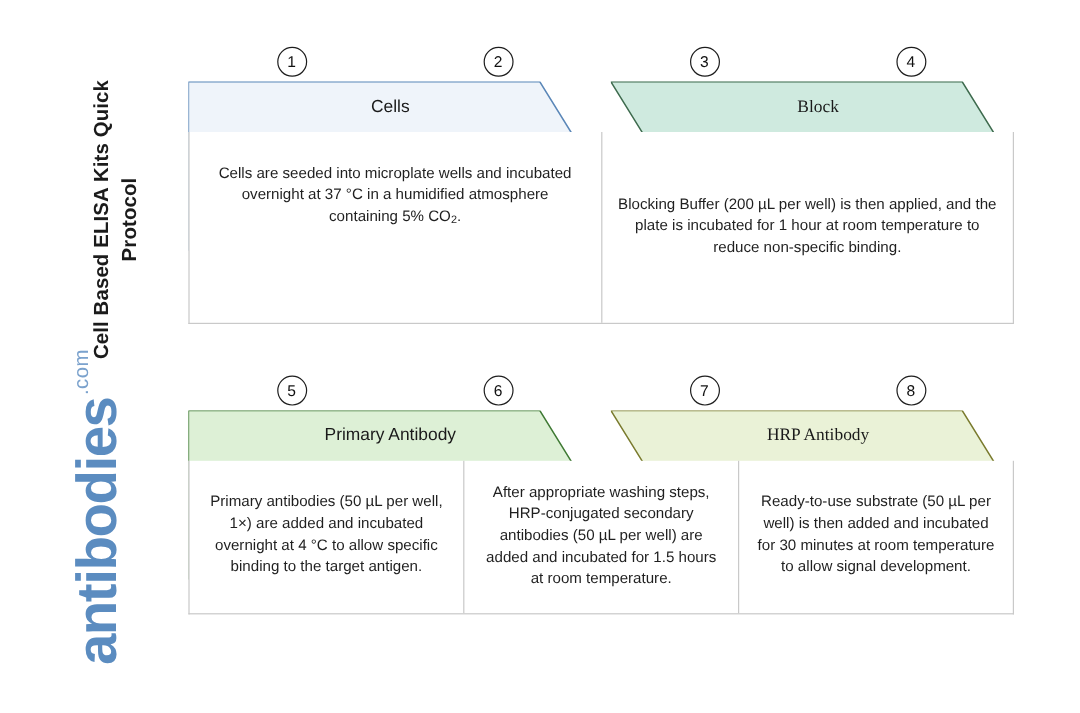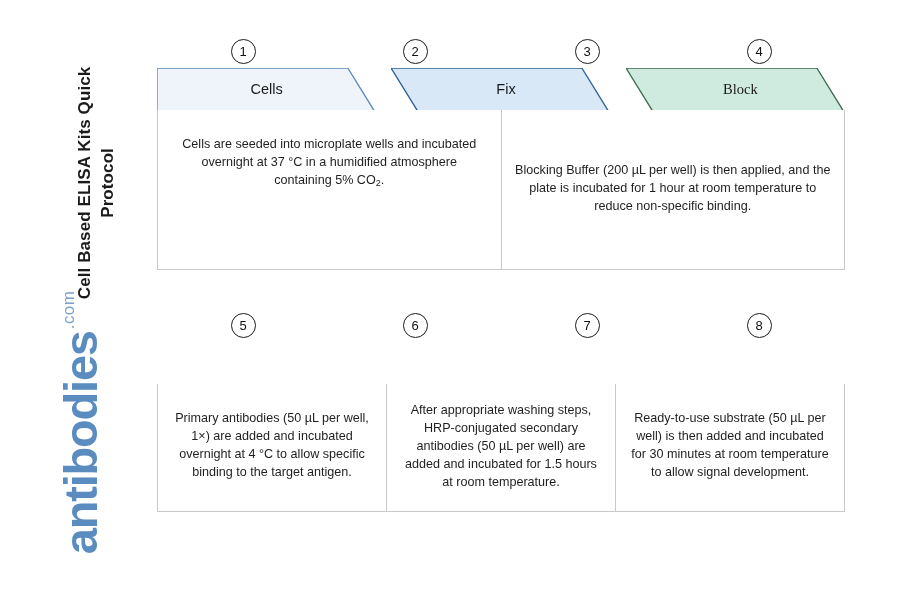--- a/index.html
+++ b/index.html
@@ -195,26 +195,20 @@
 
     <div class="chev-band">
       <div class="chev">
         <svg class="chev-shape" viewBox="0 0 100 42" preserveAspectRatio="none">
           <polygon points="0,0 87,0 100,21 87,42 0,42" fill="#eff4fa" stroke="#5b87b8" stroke-width="1.3" vector-effect="non-scaling-stroke"></polygon>
         </svg>
         <span class="chev-label">Cells</span>
       </div>
       <div class="chev">
         <svg class="chev-shape" viewBox="0 0 100 42" preserveAspectRatio="none">
-          <polygon points="0,0 87,0 100,21 87,42 0,42 13,21" fill="#d9e8f7" stroke="#2e5f94" stroke-width="1.3" vector-effect="non-scaling-stroke"></polygon>
-        </svg>
-        <span class="chev-label">Fix</span>
-      </div>
-      <div class="chev">
-        <svg class="chev-shape" viewBox="0 0 100 42" preserveAspectRatio="none">
           <polygon points="0,0 87,0 100,21 87,42 0,42 13,21" fill="#cfeadf" stroke="#3e6b4e" stroke-width="1.3" vector-effect="non-scaling-stroke"></polygon>
         </svg>
         <span class="chev-label">Block</span>
       </div>
     </div>
 
     <div class="cells">
       <div class="cell">
         <p><span>Cells are seeded into microplate wells and incubated overnight at 37 °C in a humidified atmosphere containing 5% CO</span><sub>2</sub><span>.</span></p>
       </div>
@@ -234,20 +228,32 @@
       </div>
       <div class="num-slot">
         <div class="num-circle">7</div>
       </div>
       <div class="num-slot">
         <div class="num-circle">8</div>
       </div>
     </div>
 
     <div class="chev-band">
+      <div class="chev">
+        <svg class="chev-shape" viewBox="0 0 100 42" preserveAspectRatio="none">
+          <polygon points="0,0 87,0 100,21 87,42 0,42" fill="#ddf0d6" stroke="#3f7a34" stroke-width="1.3" vector-effect="non-scaling-stroke"></polygon>
+        </svg>
+        <span class="chev-label">Primary Antibody</span>
+      </div>
+      <div class="chev">
+        <svg class="chev-shape" viewBox="0 0 100 42" preserveAspectRatio="none">
+          <polygon points="0,0 87,0 100,21 87,42 0,42 13,21" fill="#eaf2d7" stroke="#7a7b2e" stroke-width="1.3" vector-effect="non-scaling-stroke"></polygon>
+        </svg>
+        <span class="chev-label">HRP Antibody</span>
+      </div>
     </div>
 
     <div class="cells">
       <div class="cell">
         <p>Primary antibodies (50 µL per well, 1×) are added and incubated overnight at 4 °C to allow specific binding to the target antigen.</p>
       </div>
       <div class="cell">
         <p>After appropriate washing steps, HRP-conjugated secondary antibodies (50 µL per well) are added and incubated for 1.5 hours at room temperature.</p>
       </div>
       <div class="cell">

